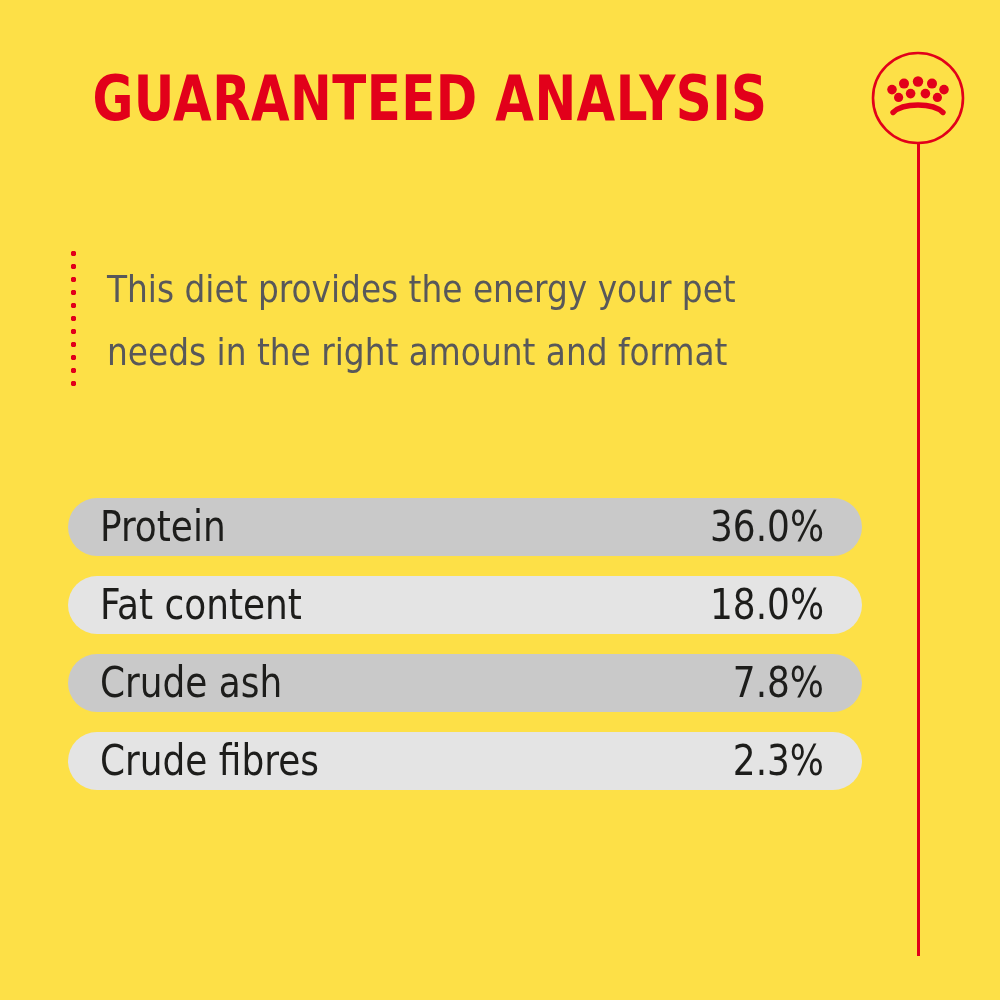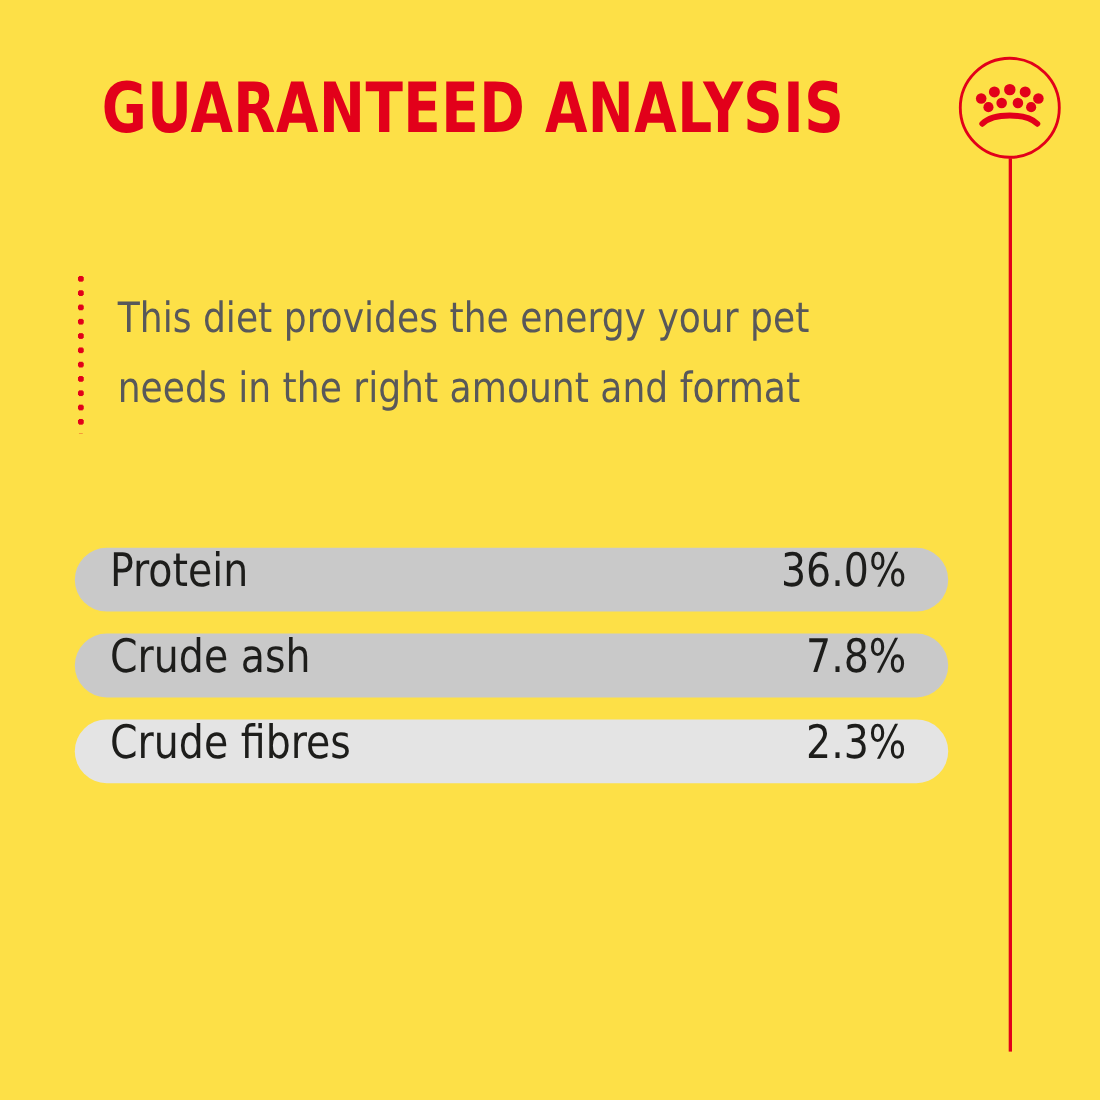--- a/index.html
+++ b/index.html
@@ -92,21 +92,21 @@
     left: 68px;
     top: 498px;
     width: 794px;
   }
   .analysis-row {
     position: relative;
     height: 58px;
     margin-bottom: 20px;
     border-radius: 29px;
     display: flex;
-    align-items: flex-start;
+    align-items: center;
     justify-content: space-between;
     padding: 0 38px 0 32px;
     box-sizing: border-box;
   }
   .analysis-row:last-child { margin-bottom: 0; }
   .analysis-row.shade-dark  { background: #c9c9c9; }
   .analysis-row.shade-light { background: #e4e4e4; }
 
   .row-label,
   .row-value {
@@ -156,20 +156,24 @@
     </div>
   </div>
 
   <div id="analysis-table">
 
     <div class="analysis-row shade-dark">
       <span class="row-label">Protein</span>
       <span class="row-value">36.0%</span>
     </div>
 
+    <div class="analysis-row shade-light">
+      <span class="row-label">Fat content</span>
+      <span class="row-value">18.0%</span>
+    </div>
 
     <div class="analysis-row shade-dark">
       <span class="row-label">Crude ash</span>
       <span class="row-value">7.8%</span>
     </div>
 
     <div class="analysis-row shade-light">
       <span class="row-label">Crude fibres</span>
       <span class="row-value">2.3%</span>
     </div>

